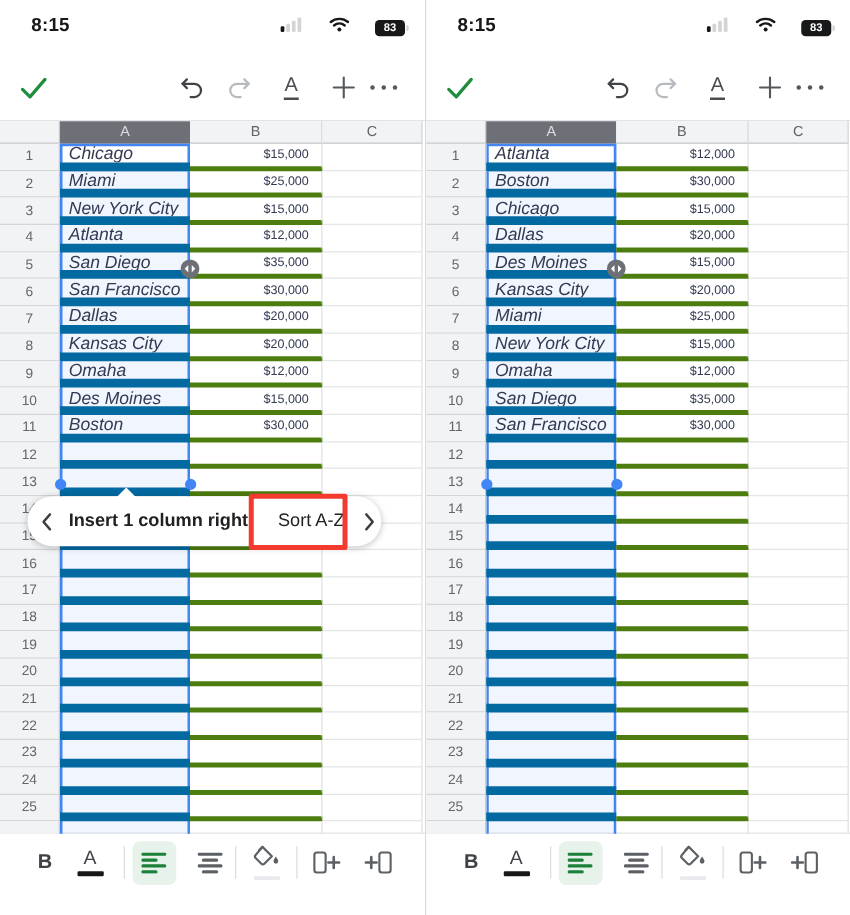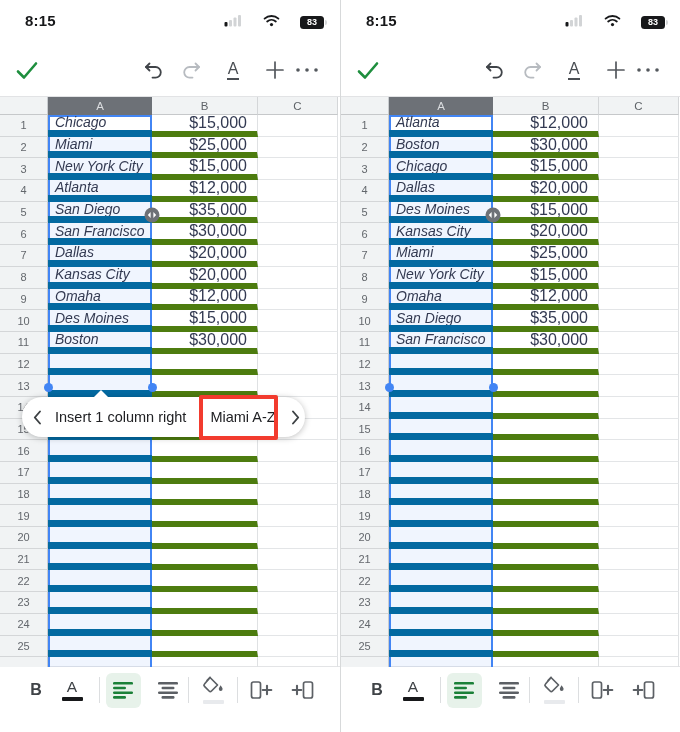--- a/index.html
+++ b/index.html
@@ -31,39 +31,39 @@
   .ghA { width:104px; background:#6d7177; color:#dadcdf; border-bottom:1px solid #6d7177; }
   .ghB { width:106px; border-right:1px solid #d4d6d8; }
   .ghC { width:80px; border-right:1px solid #d4d6d8; }
 
   .grid-rows { position:absolute; top:18px; left:0; width:340px; height:552px; overflow:hidden; z-index:7; }
   .grid-row { display:flex; height:21.7px; }
   .gc { width:48px; background:#f1f3f4; border-right:1px solid #c9cccf; border-bottom:1px solid #d4d6d8;
         font-size:11px; color:#63676c; display:flex; align-items:center; justify-content:center; }
   .ca { width:104px; font-size:14px; color:#333a52; display:flex; align-items:center; padding-left:7px;
         border-bottom:7px solid #0369a1; white-space:nowrap; overflow:hidden;font-style:italic; }
-  .cb { width:106px; font-size:16px; color:#333a52; display:flex; align-items:center; justify-content:flex-end;
-        padding-right:10px; border-right:1px solid #dfe1e3; border-bottom:6px solid #4d7c0f; }
+  .cb { width:106px; font-size:10px; color:#333a52; display:flex; align-items:center; justify-content:flex-end;
+        padding-right:10px; border-right:1px solid #dfe1e3; border-bottom:4px solid #4d7c0f; }
   .cc { width:80px; border-right:1px solid #dfe1e3; border-bottom:1px solid #e3e5e7; }
 
   .sel-overlay { position:absolute; left:48px; top:18px; width:104px; height:552px;
                  background:var(--sel-fill); border-left:2px solid var(--blue); border-right:2px solid var(--blue); z-index:5; }
   .active-cell { position:absolute; left:48px; top:18px; width:104px; height:22px; background:#fff; border:2px solid var(--blue); z-index:6; }
   .col-handle { position:absolute; left:144px; top:110px; z-index:9; }
   .sel-dot { position:absolute; width:9px; height:9px; border-radius:50%; background:var(--blue); z-index:8; }
   .dot-l { left:43.5px; top:382.5px; }
   .dot-r { left:147.5px; top:382.5px; }
 
   
   .ctx-caret { position:absolute; left:92px; top:390px; width:0; height:0; z-index:21;
                border-left:9px solid transparent; border-right:9px solid transparent; border-bottom:9px solid #fff; }
   .ctx-menu { position:absolute; left:22px; top:397px; width:283px; height:40px; background:#fff; border-radius:20px;
               box-shadow:0 1px 6px rgba(0,0,0,.25); display:flex; align-items:center; padding:0 11px; z-index:20; }
   .ctx-item { font-size:14.5px; color:#202124; white-space:nowrap; }
-  .ctx-item.first { margin-left:13px; }
+  .ctx-item.first { margin-left:13px;font-weight:bold; }
   .ctx-item.second { margin-left:24px; }
   .ctx-chev { display:flex; align-items:center; justify-content:center; width:20px; height:40px; }
   .ctx-chev.r { margin-left:15px; }
   .red-box { position:absolute; left:199px; top:395px; width:79px; height:45px; border:4px solid var(--red); border-radius:2px; z-index:30; }
 
   
   .bottombar { position:absolute; left:0; top:666px; width:340px; height:66px; background:#fff; border-top:1px solid #e3e4e6; }
   .bico { position:absolute; top:4px; width:36px; height:38px; display:flex; flex-direction:column; align-items:center; justify-content:center; }
   .b-glyph { font-size:16px; font-weight:700; color:#3f4347; }
   .a2-glyph { font-size:15.5px; font-weight:500; color:#3f4347; line-height:16px; }
@@ -312,21 +312,21 @@
     <span class="sel-dot dot-r"></span>
 
     <div class="ctx-caret"></div>
     <div class="ctx-menu">
       <span class="ctx-chev">
           <svg width="9" height="15" viewBox="0 0 9 15">
             <path d="M7 1.5 L1.8 7.5 L7 13.5" fill="none" stroke="#3c4043" stroke-width="1.9" stroke-linecap="round" stroke-linejoin="round"></path>
           </svg>
         </span>
       <span class="ctx-item first">Insert 1 column right</span>
-      <span class="ctx-item second">Miami A-Z</span>
+      <span class="ctx-item second">Sort A-Z</span>
       <span class="ctx-chev r">
           <svg width="9" height="15" viewBox="0 0 9 15">
             <path d="M2 1.5 L7.2 7.5 L2 13.5" fill="none" stroke="#3c4043" stroke-width="1.9" stroke-linecap="round" stroke-linejoin="round"></path>
           </svg>
         </span>
     </div>
     <div class="red-box"></div>
 
     <div class="bottombar">
       <span class="bico" style="left:18px">

